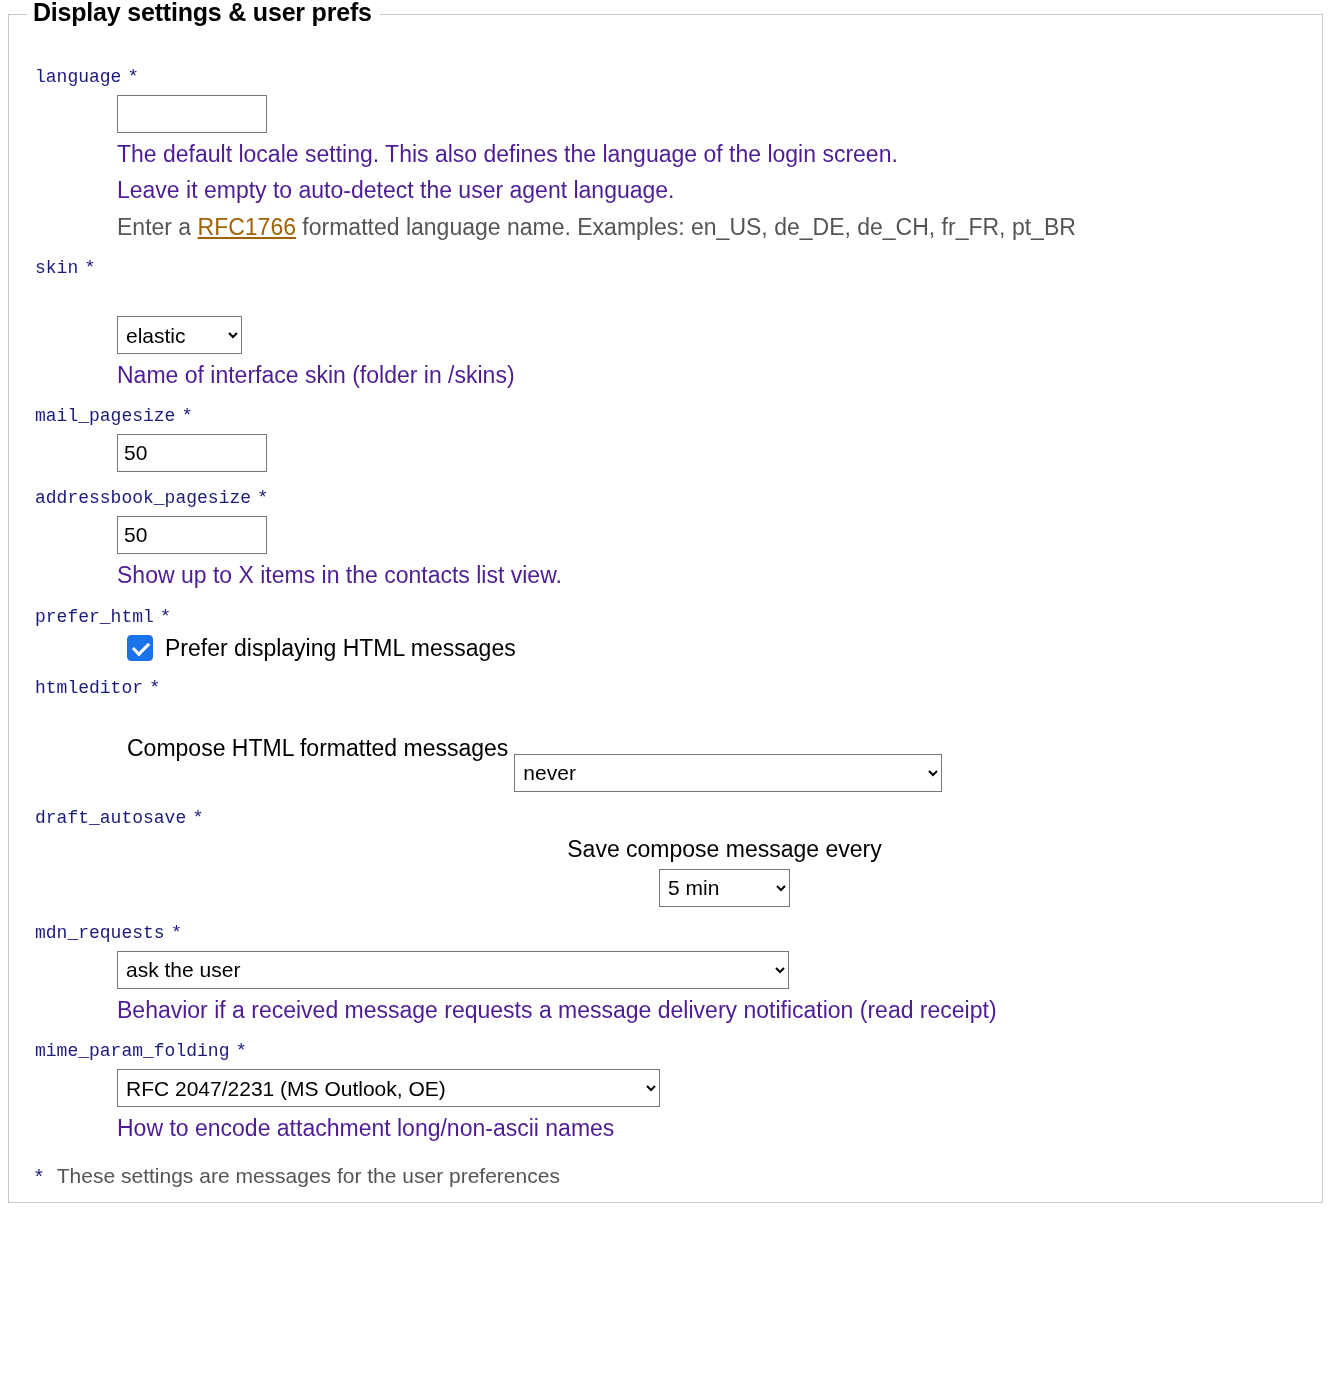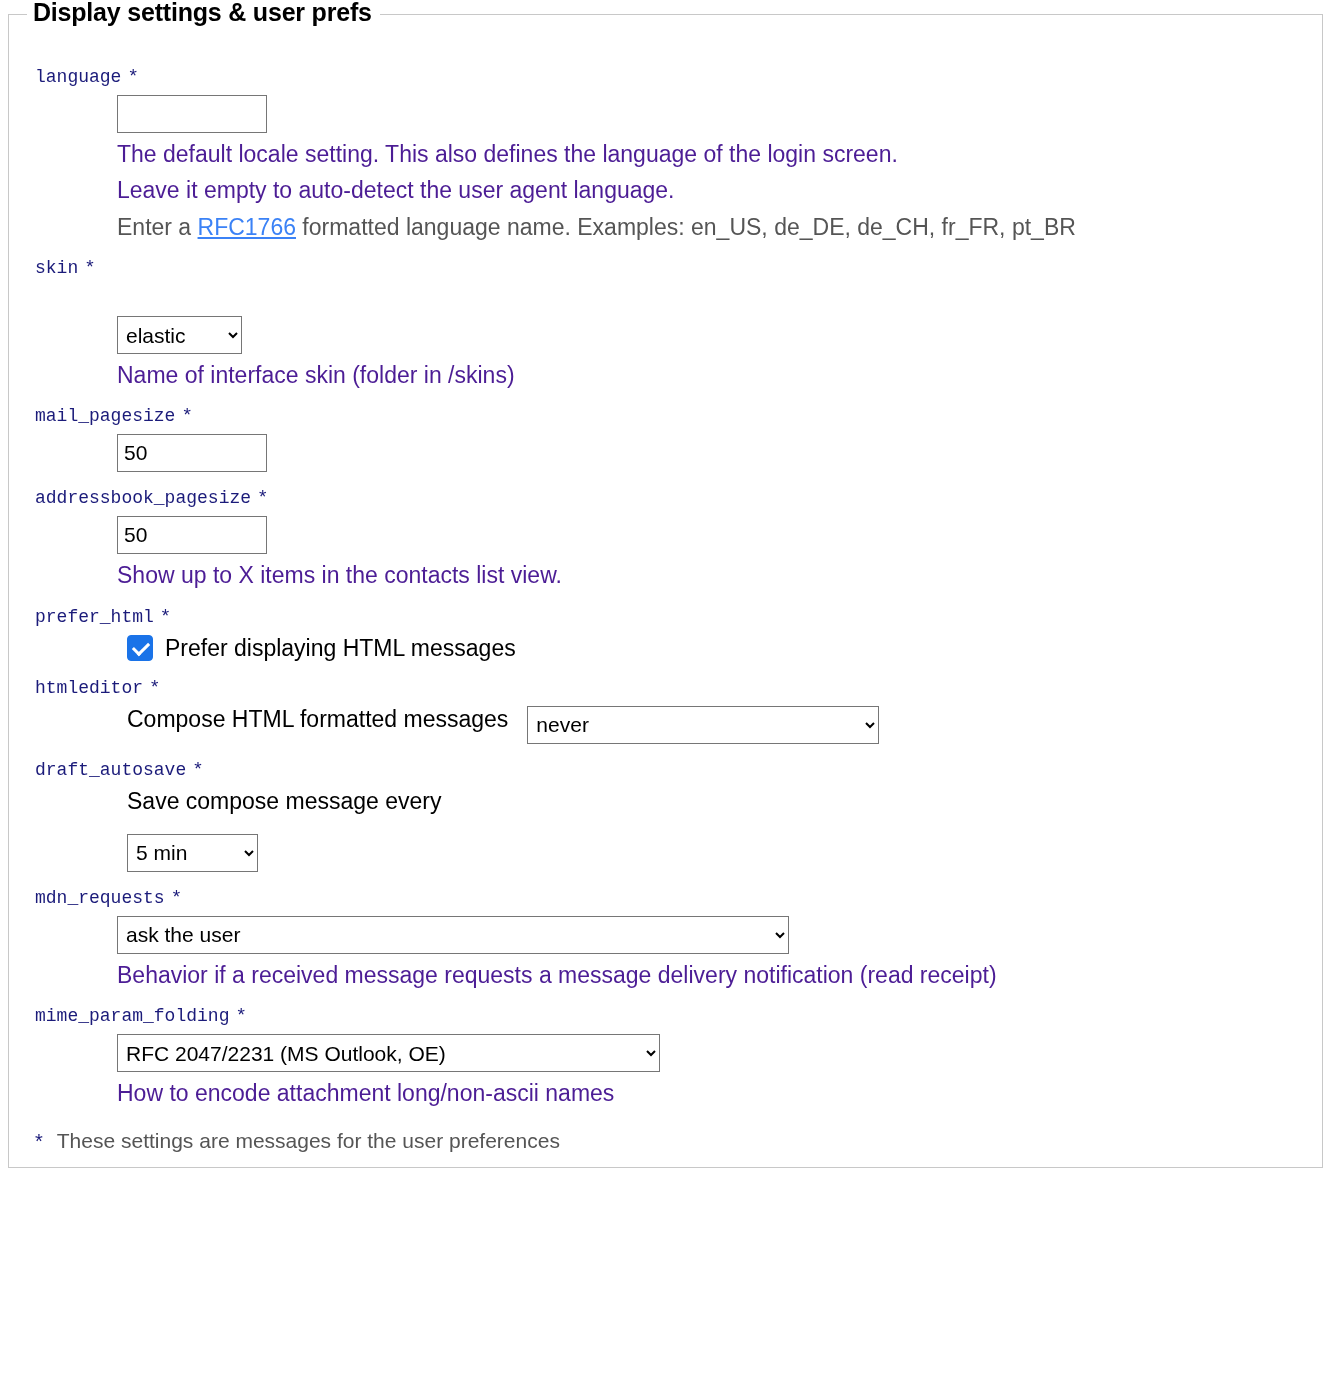--- a/index.html
+++ b/index.html
@@ -78,45 +78,45 @@
     font-family: "Liberation Sans", sans-serif;
     font-size: 21px;
     padding: 3px 4px;
     border: 1px solid #767676;
     background: #ffffff;
     color: #000;
     height: 38px;
     box-sizing: border-box;
   }
   select.w-skin { width: 125px; margin-top: 30px; }
-  select.w-wide { width: 352px; }
+  select.w-wide { width: 428px; margin-top: 48px; }
   select.w-mid { width: 131px; }
   select.w-mdn { width: 672px; }
   select.w-mime { width: 543px; }
 
   .desc {
     font-size: 23px;
     color: #4c1d95;
     line-height: 1.32;
     margin-top: 6px;
   }
   .desc-muted {
     font-size: 23px;
     color: #555555;
     line-height: 1.32;
     margin-top: 6px;
   }
   .desc-muted a {
-    color: #3b82f6;
+    color: #a16207;
   }
 
   .inline-row {
     display: flex;
-    align-items: flex-start;
-    gap: 19px;
+    align-items: center;
+    gap: 6px;
   }
   .inline-label {
     font-size: 23px;
     color: #000000;
   }
 
   .checkbox-row {
     display: flex;
     align-items: center;
     gap: 12px;

